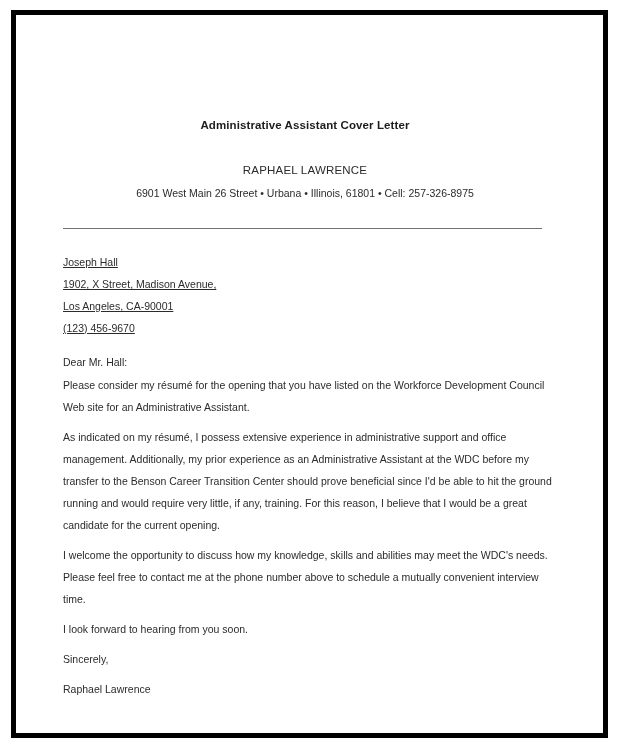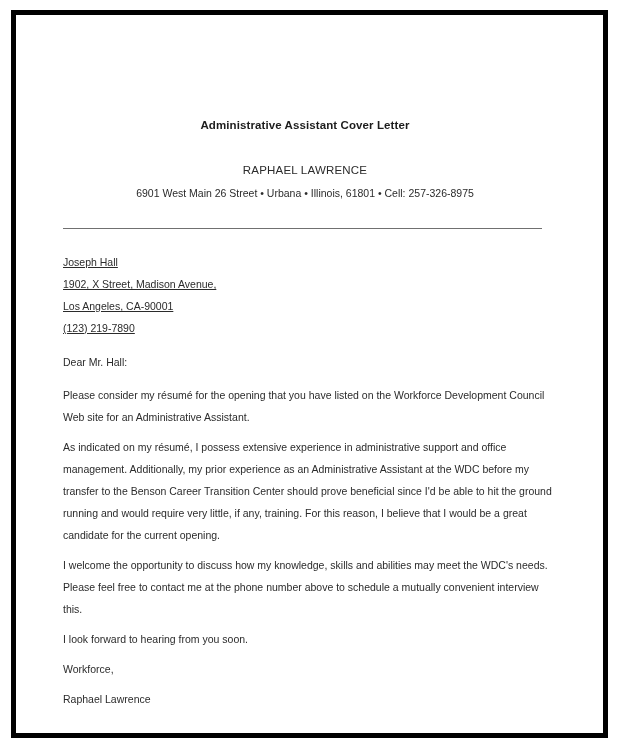--- a/index.html
+++ b/index.html
@@ -93,21 +93,21 @@
     margin-bottom: 16px;
     text-decoration: underline;
   }
 
   .recipient-line {
     line-height: 22px;
   }
 
   .salutation {
     line-height: 14px;
-    margin-bottom: 15px;
+    margin-bottom: 5px;
   }
 
   .body-para {
     line-height: 22px;
     margin-bottom: 8px;
     text-align: left;
   }
 
   .closing-line {
     line-height: 22px;
@@ -132,32 +132,32 @@
 
     <div class="divider-rule"></div>
 
     <div class="body-block">
 
 
       <div class="recipient-block">
         <div class="recipient-line">Joseph Hall</div>
         <div class="recipient-line">1902, X Street, Madison Avenue,</div>
         <div class="recipient-line">Los Angeles, CA-90001</div>
-        <div class="recipient-line">(123) 219-7890</div>
+        <div class="recipient-line">(123) 456-9670</div>
       </div>
 
       <div class="salutation">Dear Mr. Hall:</div>
 
       <div class="body-para">Please consider my résumé for the opening that you have listed on the Workforce Development Council Web site for an Administrative Assistant.</div>
 
       <div class="body-para">As indicated on my résumé, I possess extensive experience in administrative support and office management. Additionally, my prior experience as an Administrative Assistant at the WDC before my transfer to the Benson Career Transition Center should prove beneficial since I'd be able to hit the ground running and would require very little, if any, training. For this reason, I believe that I would be a great candidate for the current opening.</div>
 
-      <div class="body-para">I welcome the opportunity to discuss how my knowledge, skills and abilities may meet the WDC's needs. Please feel free to contact me at the phone number above to schedule a mutually convenient interview this.</div>
+      <div class="body-para">I welcome the opportunity to discuss how my knowledge, skills and abilities may meet the WDC's needs. Please feel free to contact me at the phone number above to schedule a mutually convenient interview time.</div>
 
       <div class="body-para">I look forward to hearing from you soon.</div>
 
-      <div class="closing-line">Workforce,</div>
+      <div class="closing-line">Sincerely,</div>
 
       <div class="signature-name">Raphael Lawrence</div>
 
     </div>
   </div>
 </div>
 
 </body></html>

